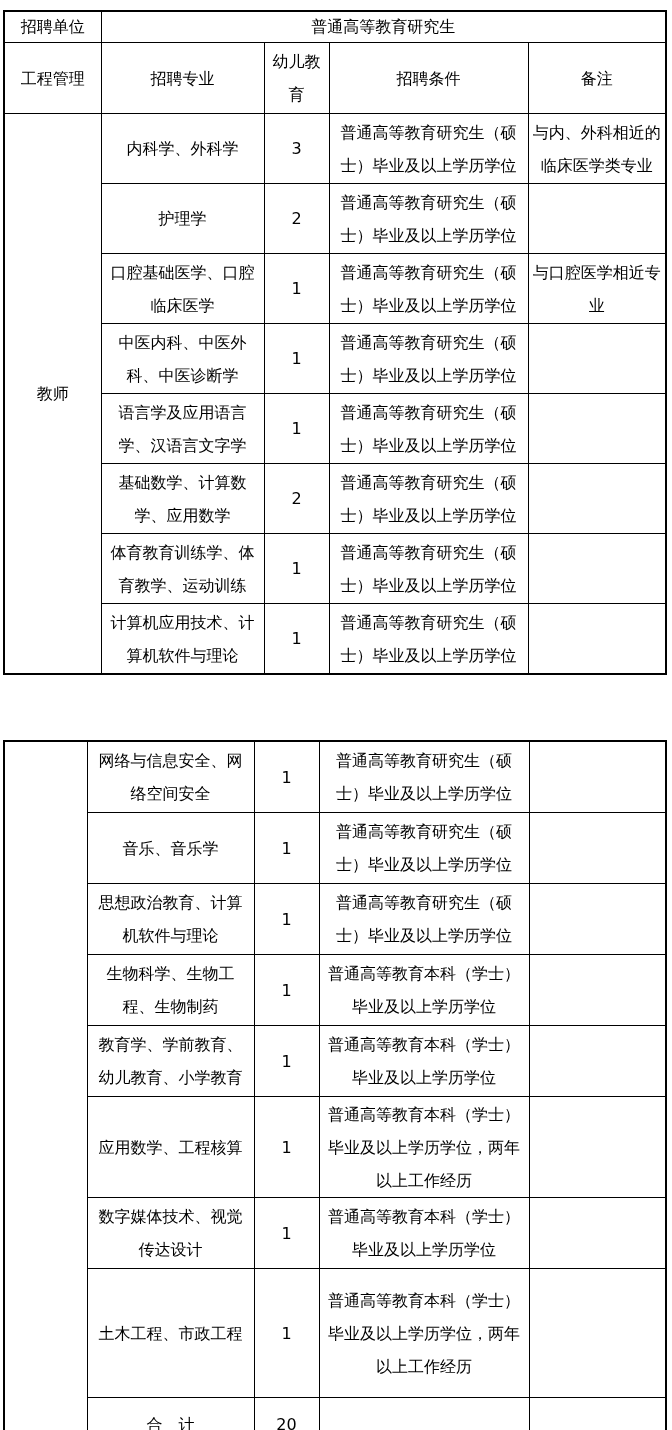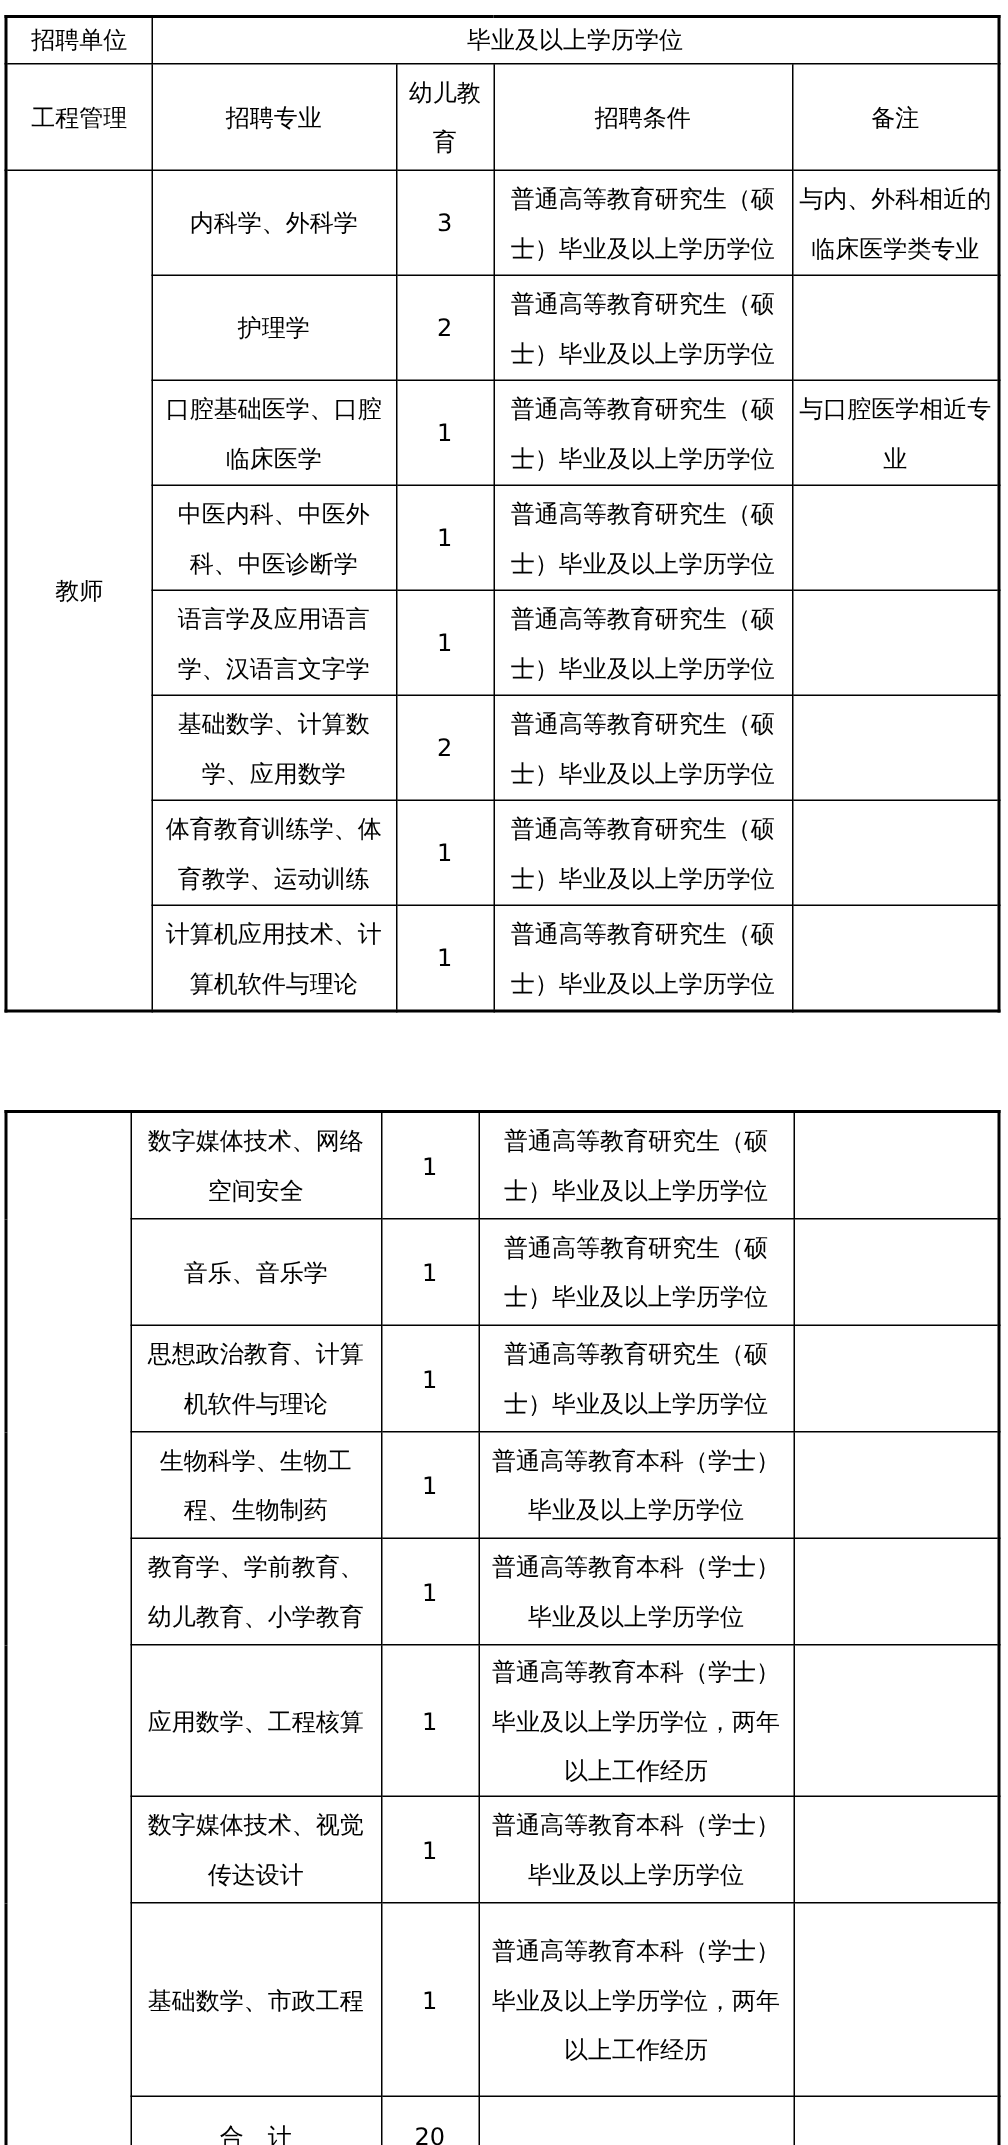--- a/index.html
+++ b/index.html
@@ -46,21 +46,21 @@
     <colgroup>
       <col style="width:97px">
         <col style="width:163px">
         <col style="width:65px">
         <col style="width:199px">
         <col style="width:138px">
     </colgroup>
     <tbody>
       <tr class="unit-row">
         <td>招聘单位</td>
-        <td colspan="4">毕业及以上学历学位</td>
+        <td colspan="4">普通高等教育研究生</td>
       </tr>
       <tr class="head-row">
         <td>工程管理</td>
         <td>招聘专业</td>
         <td>幼儿教育</td>
         <td>招聘条件</td>
         <td>备注</td>
       </tr>
       <tr class="h69">
         <td rowspan="8">教师</td>
@@ -118,21 +118,21 @@
     <colgroup>
       <col style="width:83px">
         <col style="width:167px">
         <col style="width:65px">
         <col style="width:210px">
         <col style="width:137px">
     </colgroup>
     <tbody>
       <tr class="h70">
         <td rowspan="9"></td>
-        <td>数字媒体技术、网络空间安全</td>
+        <td>网络与信息安全、网络空间安全</td>
         <td>1</td>
         <td class="cond">普通高等教育研究生（硕士）毕业及以上学历学位</td>
         <td></td>
       </tr>
       <tr class="h70">
         <td>音乐、音乐学</td>
         <td>1</td>
         <td class="cond">普通高等教育研究生（硕士）毕业及以上学历学位</td>
         <td></td>
       </tr>
@@ -160,21 +160,21 @@
         <td class="cond">普通高等教育本科（学士）毕业及以上学历学位，两年以上工作经历</td>
         <td></td>
       </tr>
       <tr class="h70">
         <td>数字媒体技术、视觉传达设计</td>
         <td>1</td>
         <td class="cond">普通高等教育本科（学士）毕业及以上学历学位</td>
         <td></td>
       </tr>
       <tr class="h128">
-        <td>基础数学、市政工程</td>
+        <td>土木工程、市政工程</td>
         <td>1</td>
         <td class="cond">普通高等教育本科（学士）毕业及以上学历学位，两年以上工作经历</td>
         <td></td>
       </tr>
       <tr class="h52">
         <td>合　计</td>
         <td>20</td>
         <td class="cond"></td>
         <td></td>
       </tr>

